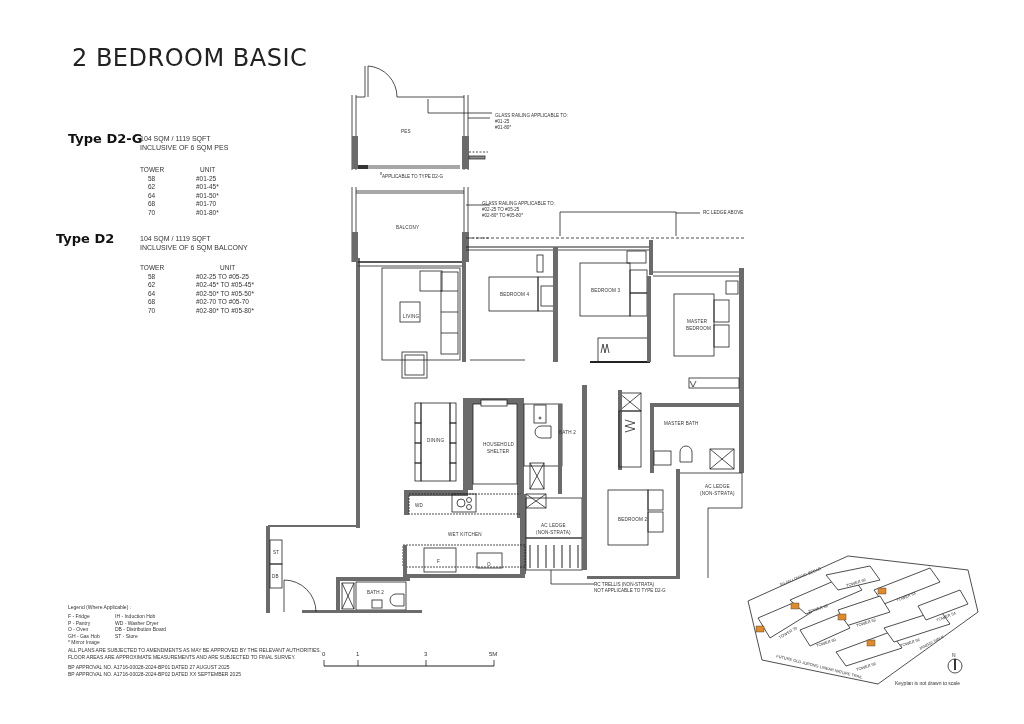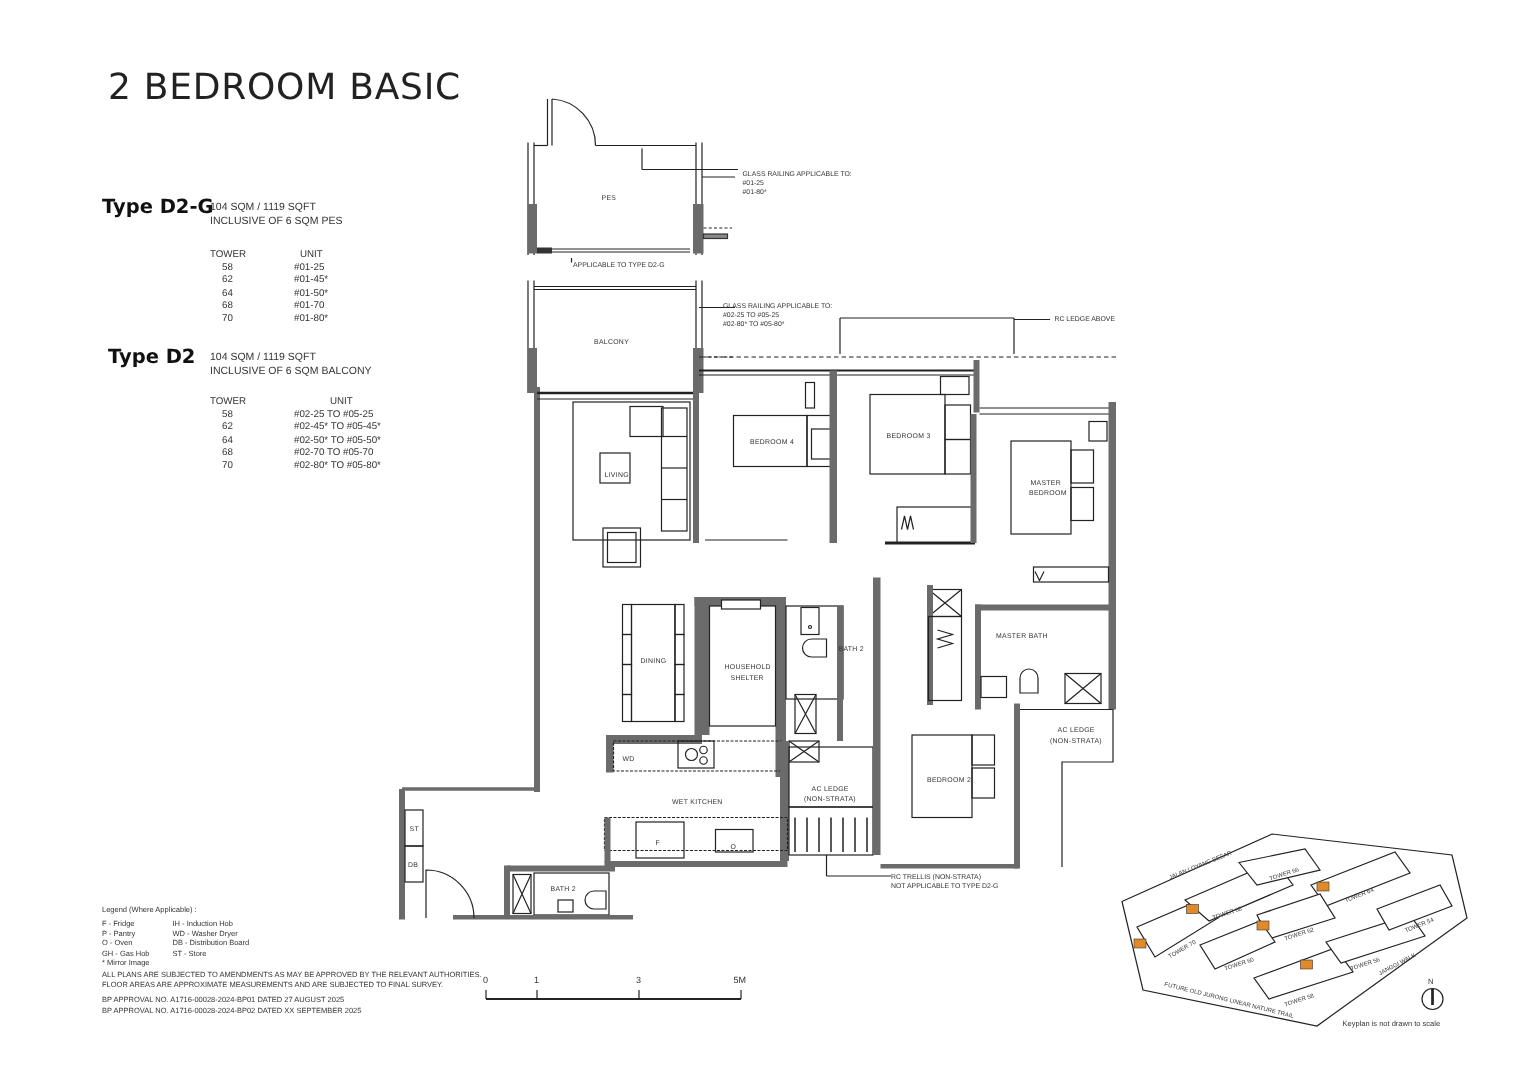--- a/index.html
+++ b/index.html
@@ -52,21 +52,21 @@
   <div class="row">
       <span class="c1">68</span>
       <span class="c2">#01-70</span>
     </div>
   <div class="row">
       <span class="c1">70</span>
       <span class="c2">#01-80*</span>
     </div>
 </div>
 
-<div class="abs" style="left:72px;top:231px;">
+<div class="abs" style="left:56px;top:231px;">
   <div class="type-head">Type D2</div>
 </div>
 <div class="abs type-sub" style="left:140px;top:234px;">
   <div>104 SQM / 1119 SQFT</div>
   <div>INCLUSIVE OF 6 SQM BALCONY</div>
 </div>
 <div class="abs tbl" style="left:140px;top:264px;">
   <div class="row">
     <span class="c1h">TOWER</span>
     <span class="c2" style="padding-left:24px">UNIT</span>

